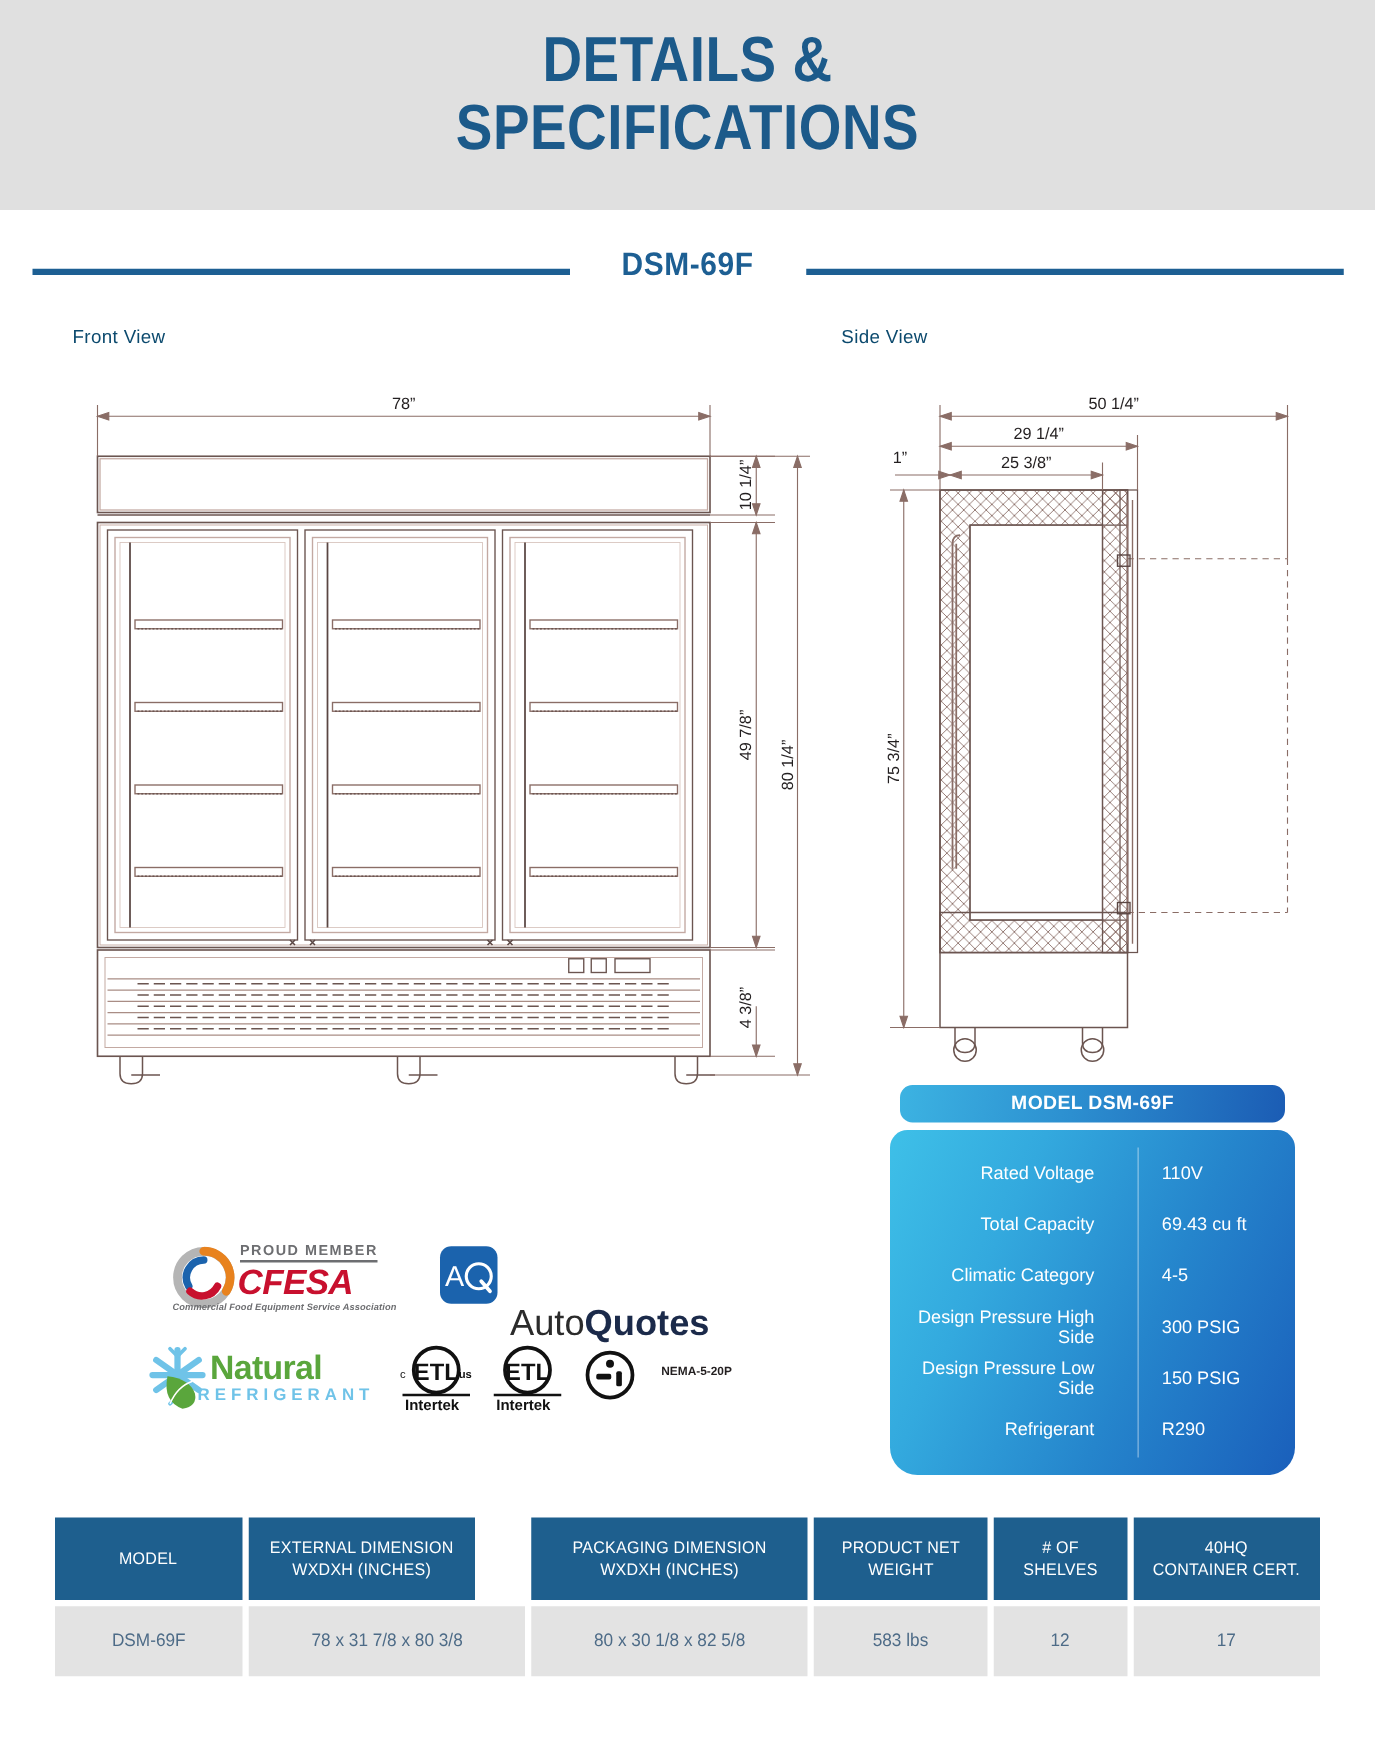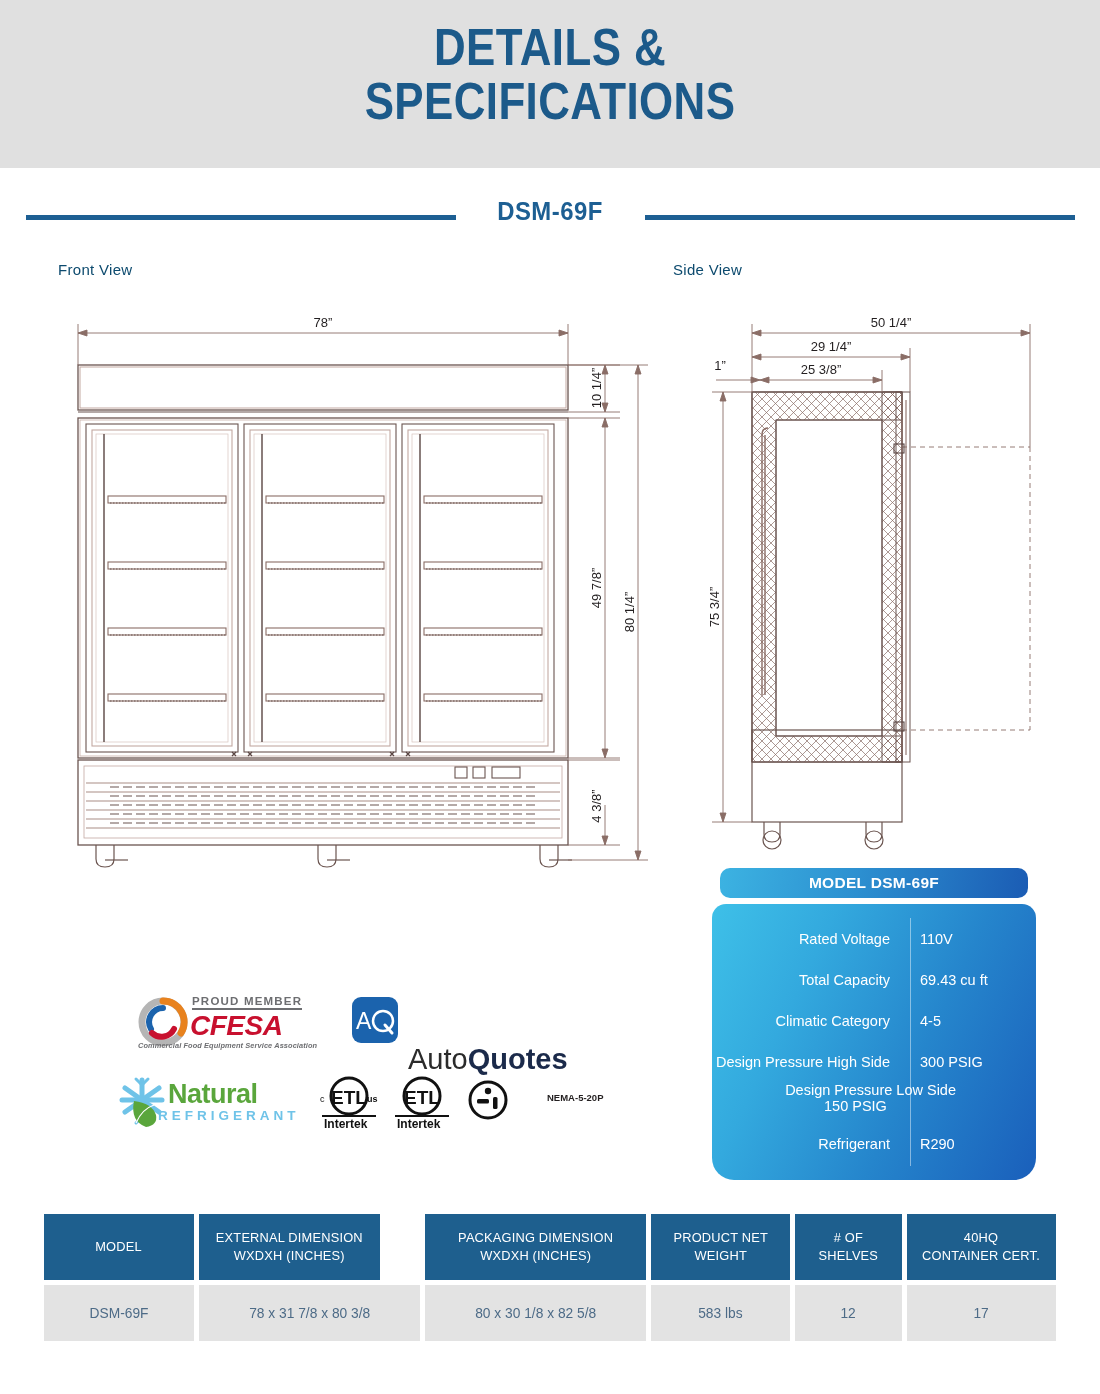--- a/index.html
+++ b/index.html
@@ -53,21 +53,21 @@
   #spec-card-body{
     position:absolute;left:0;top:36px;width:324px;height:276px;
     border-radius:14px 14px 22px 22px;
     background:linear-gradient(115deg,#3ec0e8 0%,#33a9de 28%,#2585cc 62%,#1a5fbb 100%);
     overflow:hidden;
   }
   #spec-card-body .divider{
     position:absolute;left:198px;top:14px;width:1px;height:248px;
     background:rgba(255,255,255,0.45);
   }
-  .spec-row{position:absolute;left:0;width:324px;height:41px;display:flex;align-items:center;}
+  .spec-row{position:absolute;left:0;width:324px;height:41px;display:flex;align-items:center;gap:24px;}
   .spec-label{width:192px;text-align:right;padding-right:14px;color:#ffffff;font-size:14.5px;box-sizing:border-box;}
   .spec-value{width:132px;text-align:left;padding-left:16px;color:#ffffff;font-size:14.5px;box-sizing:border-box;}
 
   
   #bottom-table{left:44px;top:1214px;width:1012px;}
   #bt-head{position:relative;height:66px;}
   #bt-row{position:relative;height:56px;margin-top:5px;}
   .bt-cell{
     position:absolute;top:0;box-sizing:border-box;
     display:flex;align-items:center;justify-content:center;text-align:center;
@@ -397,21 +397,21 @@
     <div class="logo-text" style="left:5px;top:41px;font-size:12px;font-weight:bold;color:#111111;">Intertek</div>
   </div>
 
   <div class="abs" style="left:466px;top:103px;width:120px;height:44px;">
     <svg width="44" height="44">
       <circle cx="22" cy="22" r="18" fill="none" stroke="#111111" stroke-width="3"></circle>
       <circle cx="22" cy="13" r="3.2" fill="#111111"></circle>
       <rect x="11" y="21" width="12" height="4.5" rx="1.5" fill="#111111"></rect>
       <rect x="27" y="19" width="4.5" height="12" rx="1.5" fill="#111111"></rect>
     </svg>
-    <div class="logo-text" style="left:50px;top:14px;font-size:9.5px;font-weight:bold;color:#231f20;padding-left:31px;">NEMA-5-20P</div>
+    <div class="logo-text" style="left:32px;top:14px;font-size:9.5px;font-weight:bold;color:#231f20;padding-left:31px;">NEMA-5-20P</div>
   </div>
 </div>
 
 <div class="abs" id="spec-card">
   <div id="spec-card-header">MODEL DSM-69F</div>
   <div id="spec-card-body">
     <div class="divider"></div>
 
     <div class="spec-row" style="top:14px;">
       <div class="spec-label">Rated  Voltage</div>
@@ -422,21 +422,21 @@
       <div class="spec-value">69.43 cu ft</div>
     </div>
     <div class="spec-row" style="top:96px;">
       <div class="spec-label">Climatic Category</div>
       <div class="spec-value">4-5</div>
     </div>
     <div class="spec-row" style="top:137px;">
       <div class="spec-label">Design Pressure High Side</div>
       <div class="spec-value">300 PSIG</div>
     </div>
-    <div class="spec-row" style="top:178px;flex-direction:column;">
+    <div class="spec-row" style="top:178px;">
       <div class="spec-label">Design Pressure Low Side</div>
       <div class="spec-value">150 PSIG</div>
     </div>
     <div class="spec-row" style="top:219px;">
       <div class="spec-label">Refrigerant</div>
       <div class="spec-value">R290</div>
     </div>
   </div>
 </div>
 

